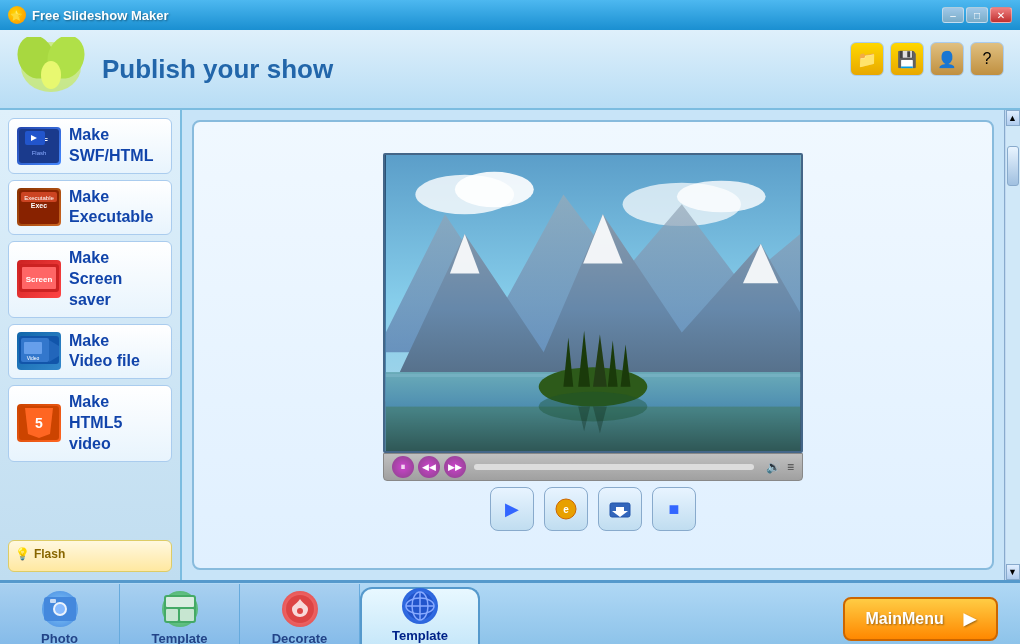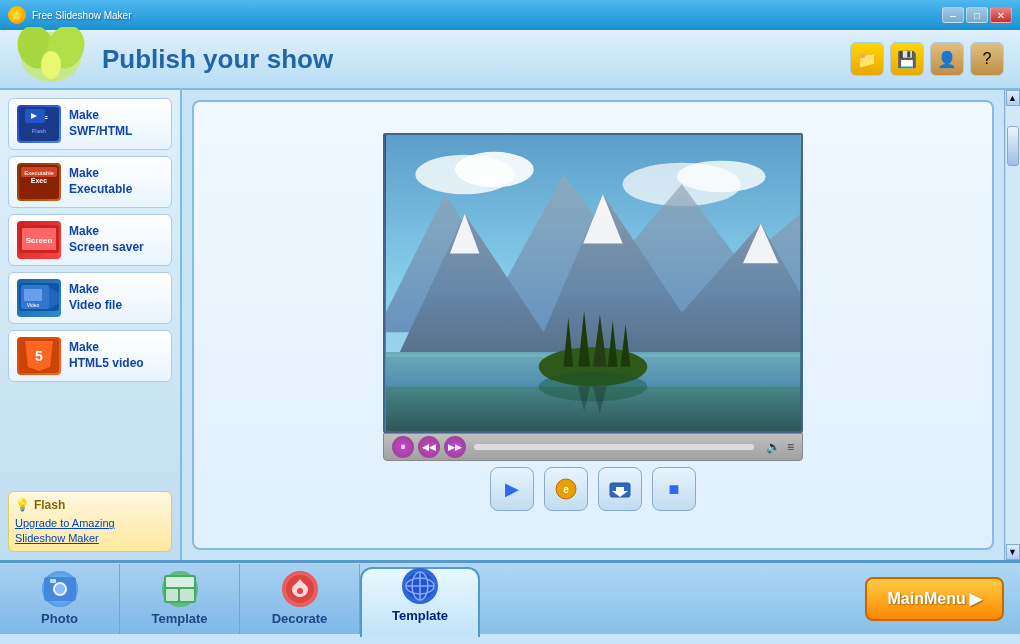--- a/index.html
+++ b/index.html
@@ -30,22 +30,22 @@
       height: 18px;
       background: radial-gradient(circle at 40% 40%, #ffd700, #ff8c00);
       border-radius: 50%;
       display: flex;
       align-items: center;
       justify-content: center;
       font-size: 10px;
     }
     .title-text {
       color: white;
-      font-size: 10px;
-      font-weight: normal;
+      font-size: 13px;
+      font-weight: bold;
       text-shadow: 1px 1px 2px rgba(0,0,0,0.4);
     }
     .title-controls {
       display: flex;
       gap: 2px;
     }
     .title-btn {
       width: 22px;
       height: 16px;
       border-radius: 3px;
@@ -57,21 +57,21 @@
       cursor: pointer;
       color: white;
     }
     .title-btn.minimize { background: linear-gradient(to bottom, #a0c8e8, #7aacc8); }
     .title-btn.maximize { background: linear-gradient(to bottom, #a0c8e8, #7aacc8); }
     .title-btn.close { background: linear-gradient(to bottom, #f08080, #c03030); }
 
     
     .header {
       background: linear-gradient(to bottom, #dff0fb, #b8ddf5);
-      height: 60px;
+      height: 80px;
       display: flex;
       align-items: center;
       padding: 0 16px;
       border-bottom: 2px solid #7bbce0;
       position: relative;
     }
     .header-logo {
       width: 70px;
       height: 65px;
       position: relative;
@@ -141,21 +141,21 @@
       justify-content: center;
       font-size: 18px;
       flex-shrink: 0;
     }
     .icon-swf { background: linear-gradient(135deg, #2244aa, #4488ff); }
     .icon-exe { background: linear-gradient(135deg, #883300, #cc6622); }
     .icon-screen { background: linear-gradient(135deg, #cc2222, #ff4444); }
     .icon-video { background: linear-gradient(135deg, #1166aa, #3388cc); }
     .icon-html5 { background: linear-gradient(135deg, #cc4400, #ff6622); }
     .sidebar-btn-text {
-      font-size: 12px;
+      font-size: 16px;
       font-weight: bold;
       color: #1144aa;
       line-height: 1.3;
     }
 
     .tips-section {
       margin-top: auto;
       padding: 6px;
       background: linear-gradient(to bottom, #fff8e0, #ffe8a0);
       border: 1px solid #ddcc66;
@@ -380,22 +380,22 @@
       border: 2px solid #cc6600;
       border-radius: 8px;
       padding: 10px 20px;
       font-size: 16px;
       font-weight: bold;
       color: white;
       text-shadow: 1px 1px 2px rgba(0,0,0,0.4);
       cursor: pointer;
       display: flex;
       align-items: center;
-      gap: 4px;
-      margin: auto 6px;
+      gap: 20px;
+      margin: auto 12px;
       height: 44px;
     }
 
     
     .landscape-svg {
       width: 100%;
       height: 100%;
     }
   </style>
 </head>
@@ -492,21 +492,20 @@
         </svg>
       </div>
       <div class="sidebar-btn-text">Make<br>HTML5 video</div>
     </div>
 
     <div class="tips-section">
       <div class="tips-header">
         <span>💡</span>
         <span>Flash</span>
       </div>
-      <div class="tips-link">Upgrade to Amazing Slideshow Maker</div>
     </div>
   </div>
 
   <div class="content-area">
     <div class="preview-panel">
 
       <div class="video-preview">
         <svg class="landscape-svg" viewBox="0 0 420 300" xmlns="http://www.w3.org/2000/svg">
 
           <defs>

